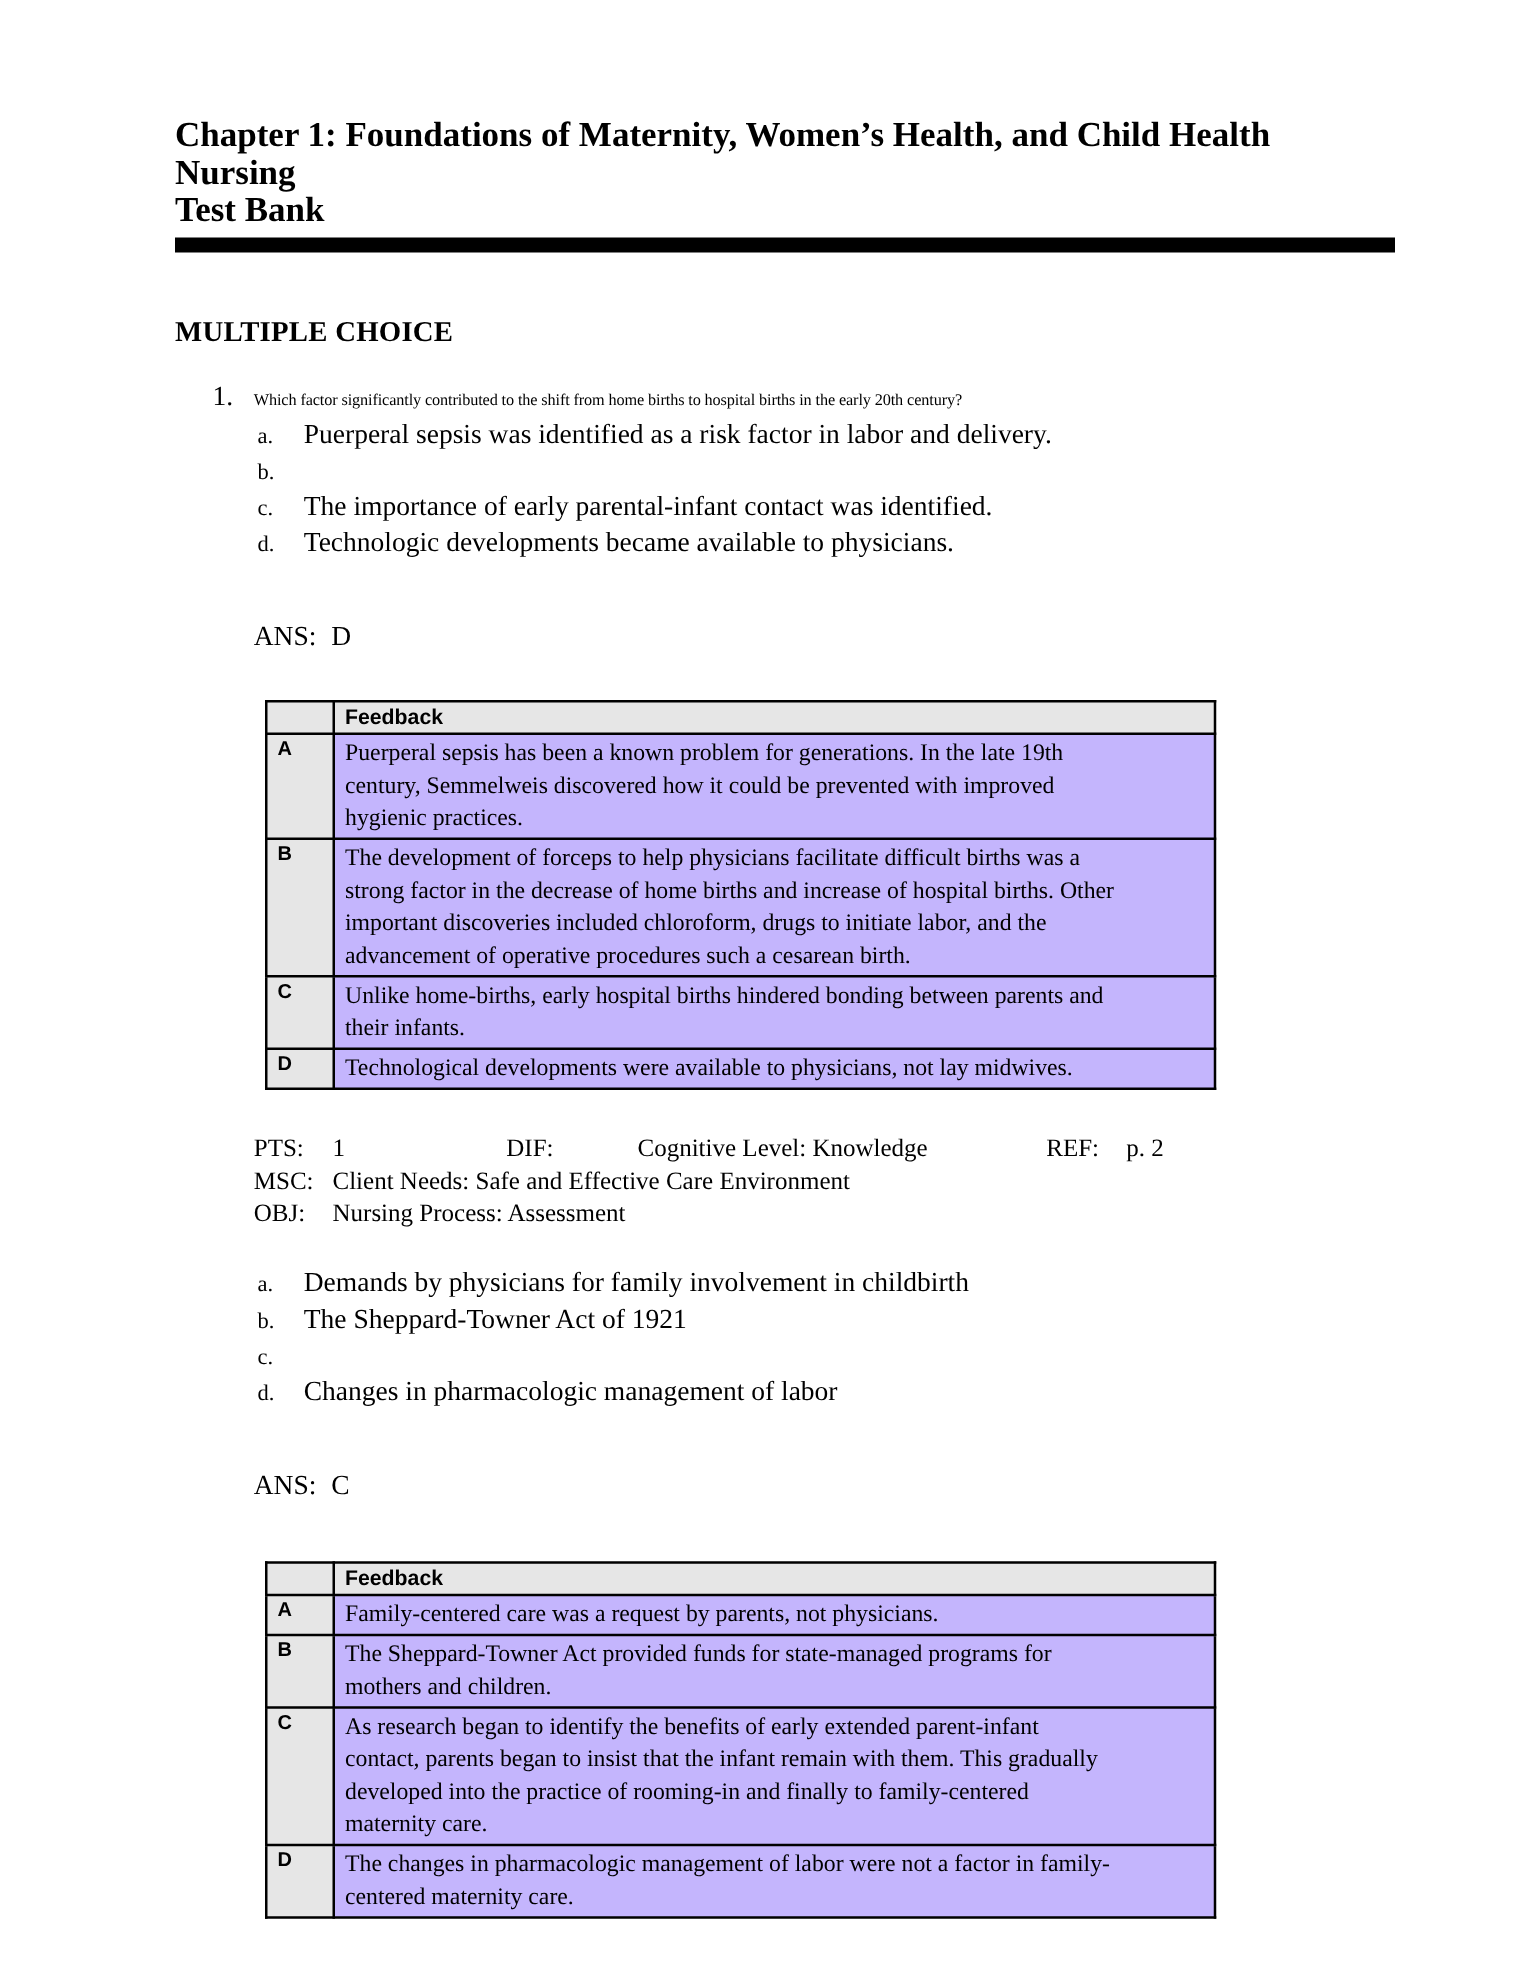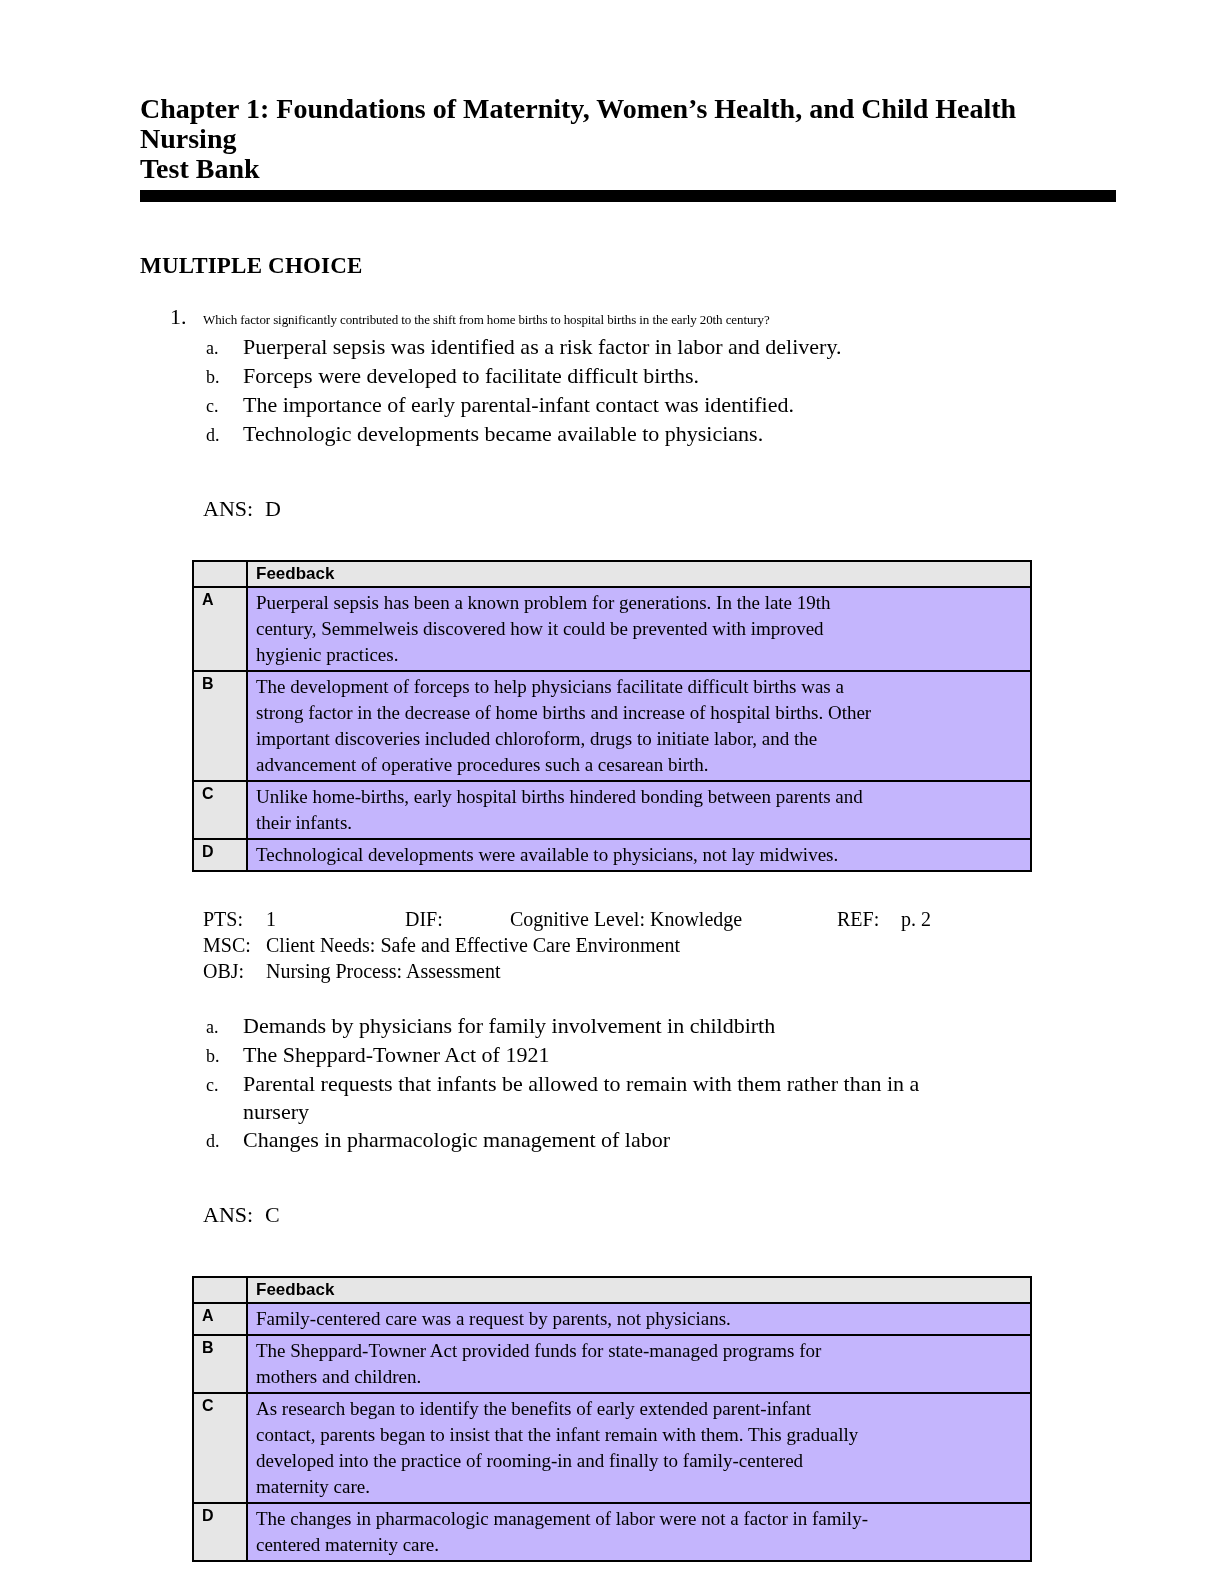--- a/index.html
+++ b/index.html
@@ -32,21 +32,21 @@
 
   .opt { display: flex; align-items: flex-start; padding-left: 66px; }
   .olet { width: 37px; flex: none; font-size: 18px; line-height: 28px; padding-top: 1px; }
   .otext { font-size: 22px; line-height: 28px; white-space: pre-line; }
 
   .ans { margin-top: 16px; margin-left: 63px; font-size: 22px; line-height: 26px; }
   .ans-label { display: inline-block; width: 62px; margin-top: 31px; }
 
   table.feedback {
     border-collapse: collapse; table-layout: fixed;
-    margin-left: 52px; width: 840px;
+    margin-left: 72px; width: 761px;
   }
   table.feedback.mt1 { margin-top: 38px; }
   table.feedback.mt2 { margin-top: 48px; }
   table.feedback td { border: 2px solid #000000; vertical-align: top; }
   td.lcol {
     width: 44px; background: #e6e6e6;
     font-family: "Liberation Sans", sans-serif; font-weight: bold;
     font-size: 16px; line-height: 20px; padding: 2px 0 2px 8px;
   }
   td.fhead {
@@ -80,21 +80,20 @@
   <section class="question q1">
     <div class="qrow">
       <span class="qnum">1.</span><span class="qstem">Which factor significantly contributed to the shift from home births to hospital births in the early 20th century?</span>
     </div>
     <div class="opt">
       <span class="olet">a.</span>
       <span class="otext">Puerperal sepsis was identified as a risk factor in labor and delivery.</span>
     </div>
     <div class="opt">
       <span class="olet">b.</span>
-      <span class="otext">Forceps were developed to facilitate difficult births.</span>
     </div>
     <div class="opt">
       <span class="olet">c.</span>
       <span class="otext">The importance of early parental-infant contact was identified.</span>
     </div>
     <div class="opt">
       <span class="olet">d.</span>
       <span class="otext">Technologic developments became available to physicians.</span>
     </div>
     <div class="ans">
@@ -149,22 +148,20 @@
     <div class="opt">
       <span class="olet">a.</span>
       <span class="otext">Demands by physicians for family involvement in childbirth</span>
     </div>
     <div class="opt">
       <span class="olet">b.</span>
       <span class="otext">The Sheppard-Towner Act of 1921</span>
     </div>
     <div class="opt">
       <span class="olet">c.</span>
-      <span class="otext">Parental requests that infants be allowed to remain with them rather than in a
-nursery</span>
     </div>
     <div class="opt">
       <span class="olet">d.</span>
       <span class="otext">Changes in pharmacologic management of labor</span>
     </div>
     <div class="ans">
       <span class="ans-label">ANS:</span><span>C</span>
     </div>
 
     <table class="feedback mt2">

